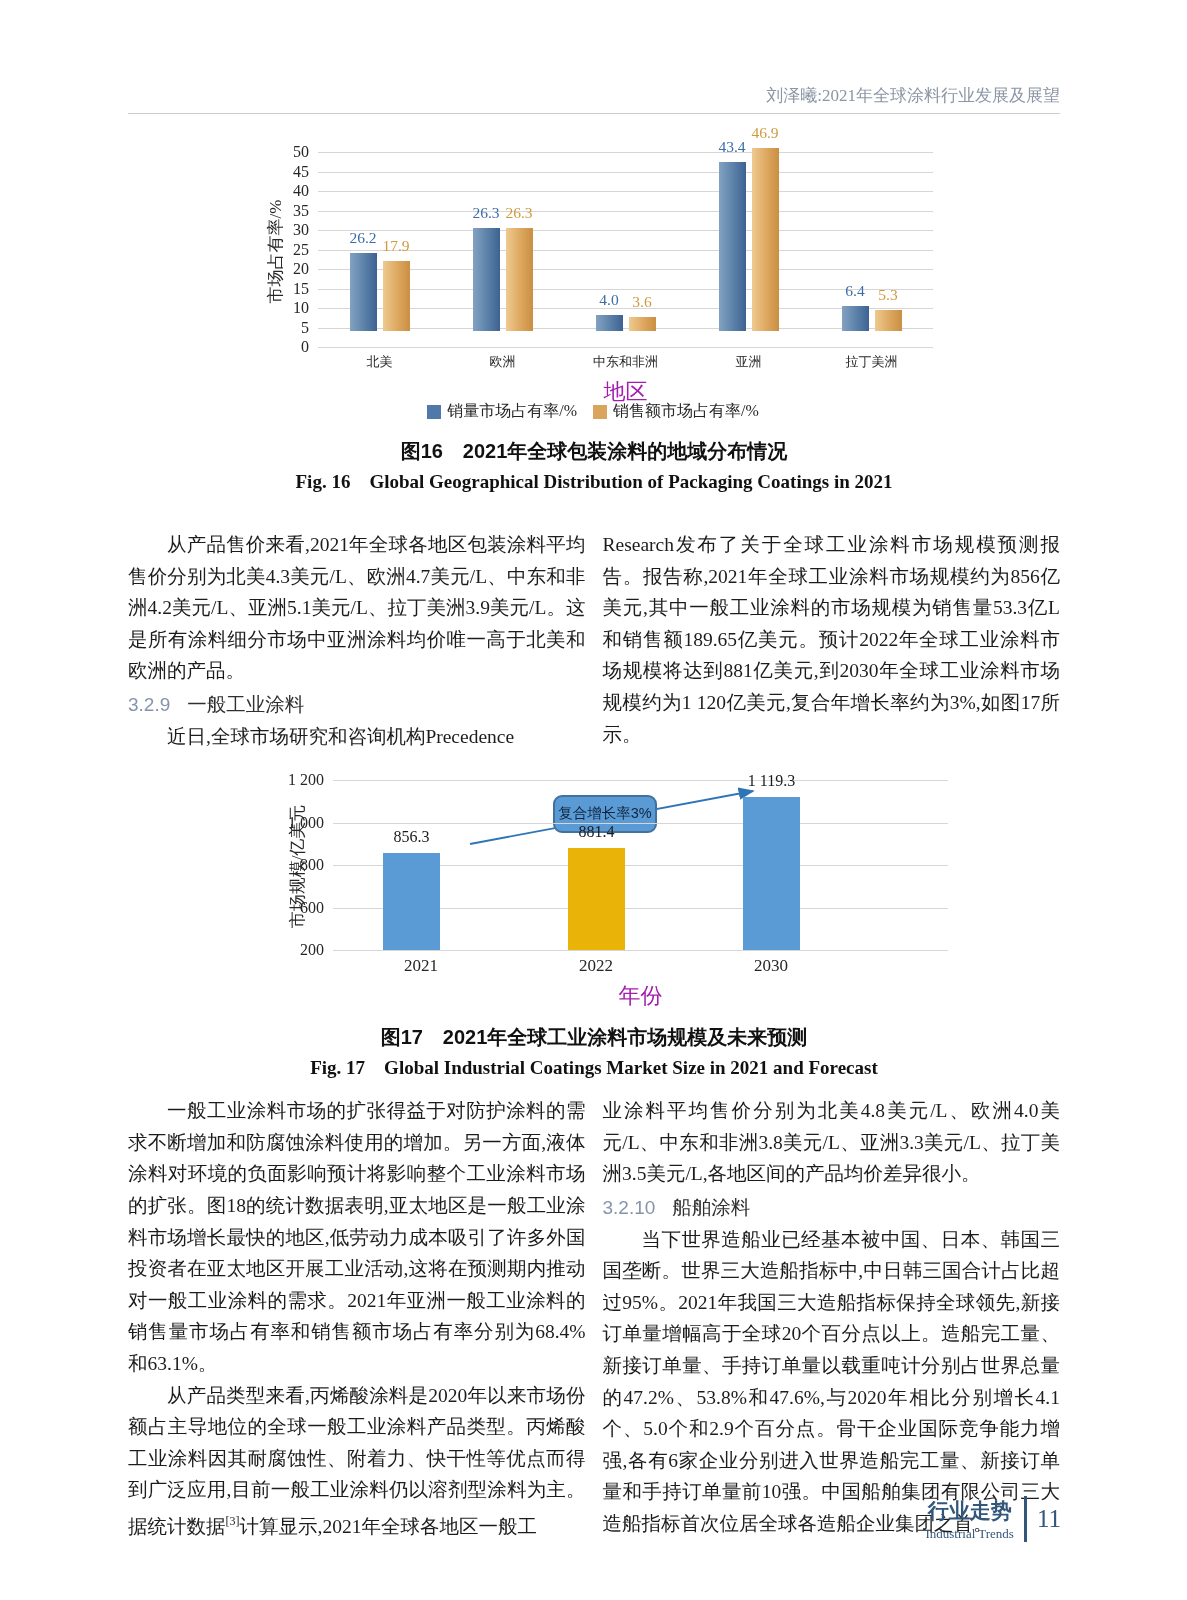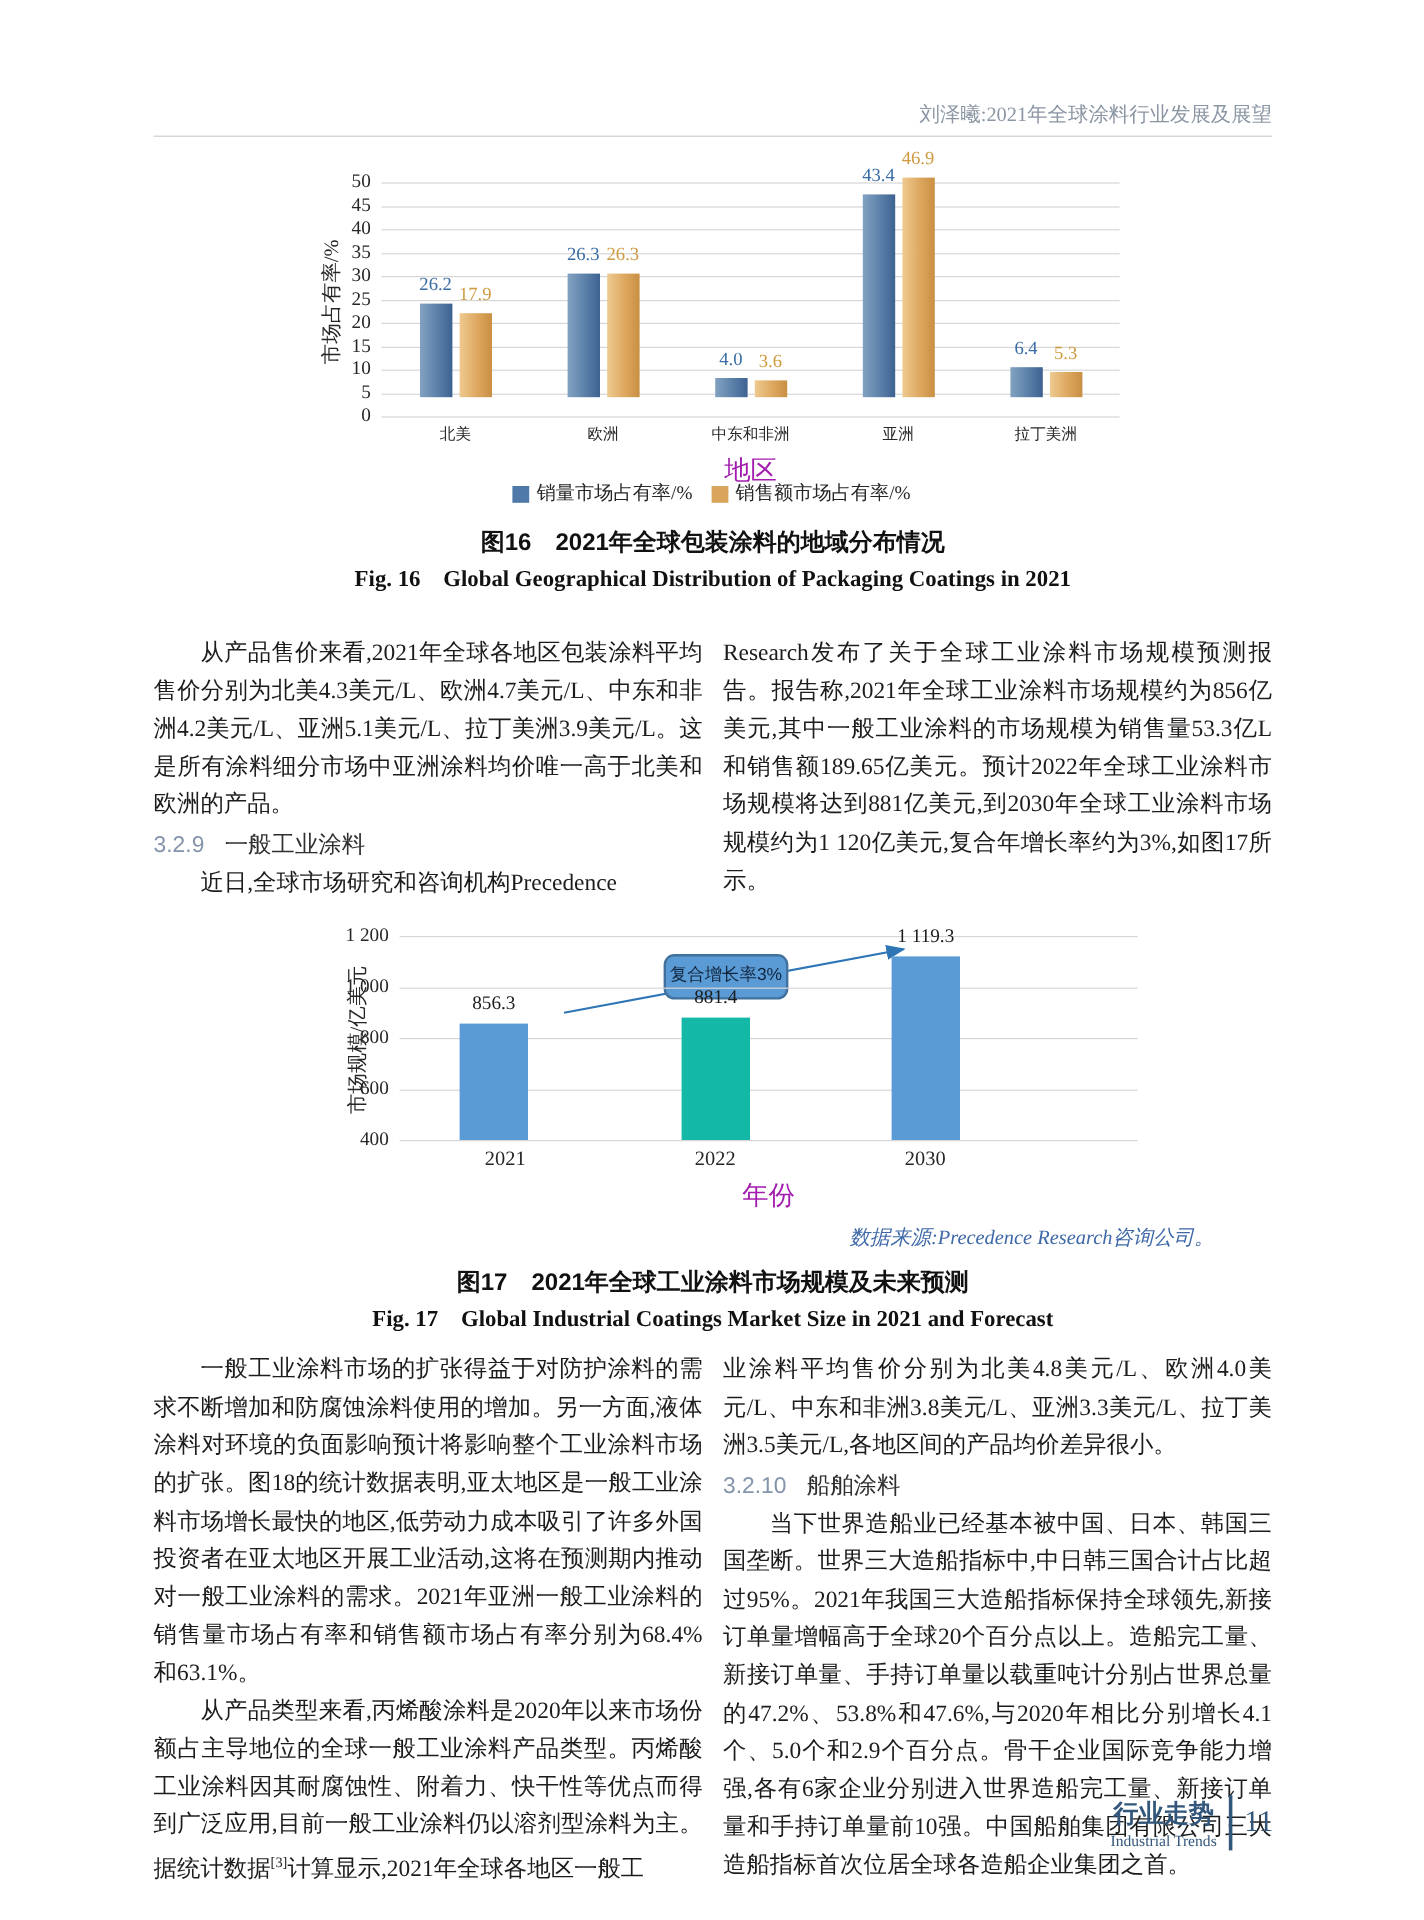--- a/index.html
+++ b/index.html
@@ -196,47 +196,46 @@
           <svg class="cagr-arrow" width="615" height="170">
             <defs>
               <marker id="ah" markerWidth="10" markerHeight="8" refX="8" refY="3.5" orient="auto">
                 <path d="M0,0 L9,3.5 L0,7 Z" fill="#2e75b6"></path>
               </marker>
             </defs>
             <line x1="137" y1="64" x2="420" y2="11" stroke="#2e75b6" stroke-width="1.8" marker-end="url(#ah)"></line>
           </svg>
           <div class="cagr-box">复合增长率3%</div>
         <div class="gridline" style="top: 170px;"></div>
-            <div class="ytick" style="top: 170px;">400</div>
+            <div class="ytick" style="top: 170px;">200</div>
             <div class="gridline" style="top: 127.5px;"></div>
             <div class="ytick" style="top: 127.5px;">600</div>
             <div class="gridline" style="top: 85px;"></div>
             <div class="ytick" style="top: 85px;">800</div>
             <div class="gridline" style="top: 42.5px;"></div>
             <div class="ytick" style="top: 42.5px;">1 000</div>
             <div class="gridline" style="top: 0px;"></div>
             <div class="ytick" style="top: 0px;">1 200</div>
             <div class="bar2" style="left: 50px; height: 96.9637px; background: rgb(91, 155, 213);">
               <div class="bar2-label">856.3</div>
             </div>
-            <div class="bar2" style="left: 235px; height: 102.297px; background: #14b8a6;">
+            <div class="bar2" style="left: 235px; height: 102.297px; background: #eab308;">
               <div class="bar2-label">881.4</div>
             </div>
             <div class="bar2" style="left: 410px; height: 152.851px; background: rgb(91, 155, 213);">
               <div class="bar2-label">1 119.3</div>
             </div>
           </div>
         <div class="xlabels">
             <div class="xcat2" style="left: 28px;">2021</div>
             <div class="xcat2" style="left: 203px;">2022</div>
             <div class="xcat2" style="left: 378px;">2030</div>
           </div>
         <div class="xtitle">年份</div>
       </div>
-      <div class="datasource">数据来源:Precedence Research咨询公司。</div>
       <div class="caption-zh">图17　2021年全球工业涂料市场规模及未来预测</div>
       <div class="caption-en">Fig. 17　Global Industrial Coatings Market Size in 2021 and Forecast</div>
     </div>
 
     <div class="cols block2">
       <div class="col">
         <p class="indent">一般工业涂料市场的扩张得益于对防护涂料的需求不断增加和防腐蚀涂料使用的增加。另一方面,液体涂料对环境的负面影响预计将影响整个工业涂料市场的扩张。图18的统计数据表明,亚太地区是一般工业涂料市场增长最快的地区,低劳动力成本吸引了许多外国投资者在亚太地区开展工业活动,这将在预测期内推动对一般工业涂料的需求。2021年亚洲一般工业涂料的销售量市场占有率和销售额市场占有率分别为68.4%和63.1%。</p>
         <p class="indent"><span>从产品类型来看,丙烯酸涂料是2020年以来市场份额占主导地位的全球一般工业涂料产品类型。丙烯酸工业涂料因其耐腐蚀性、附着力、快干性等优点而得到广泛应用,目前一般工业涂料仍以溶剂型涂料为主。据统计数据</span><sup class="ref">[3]</sup><span>计算显示,2021年全球各地区一般工</span></p>
       </div>
       <div class="col">

